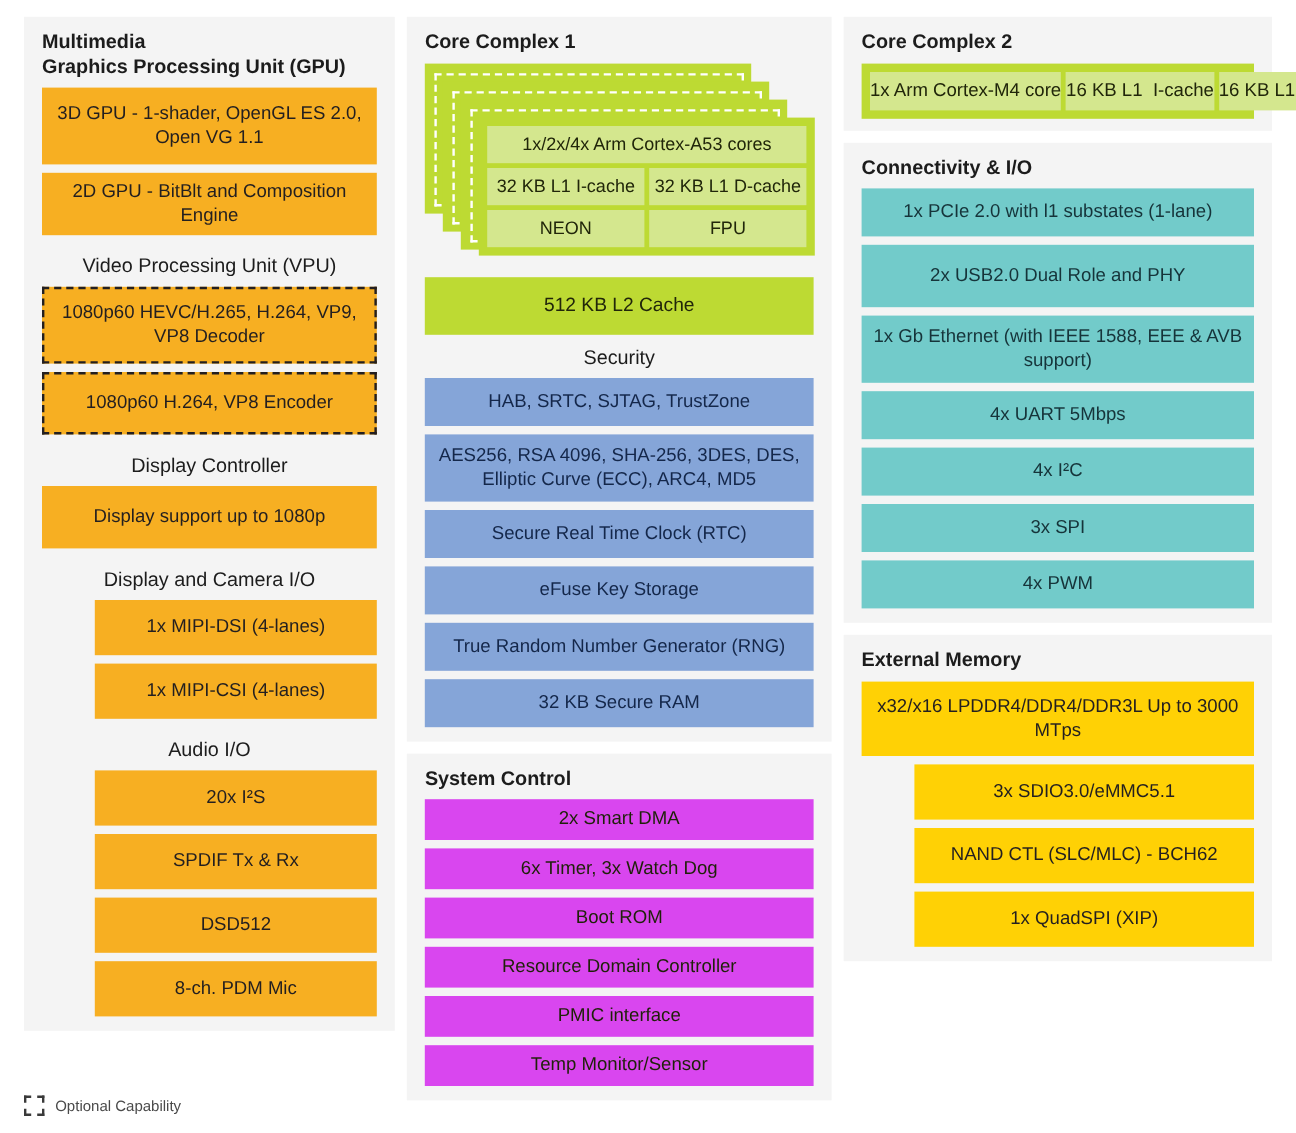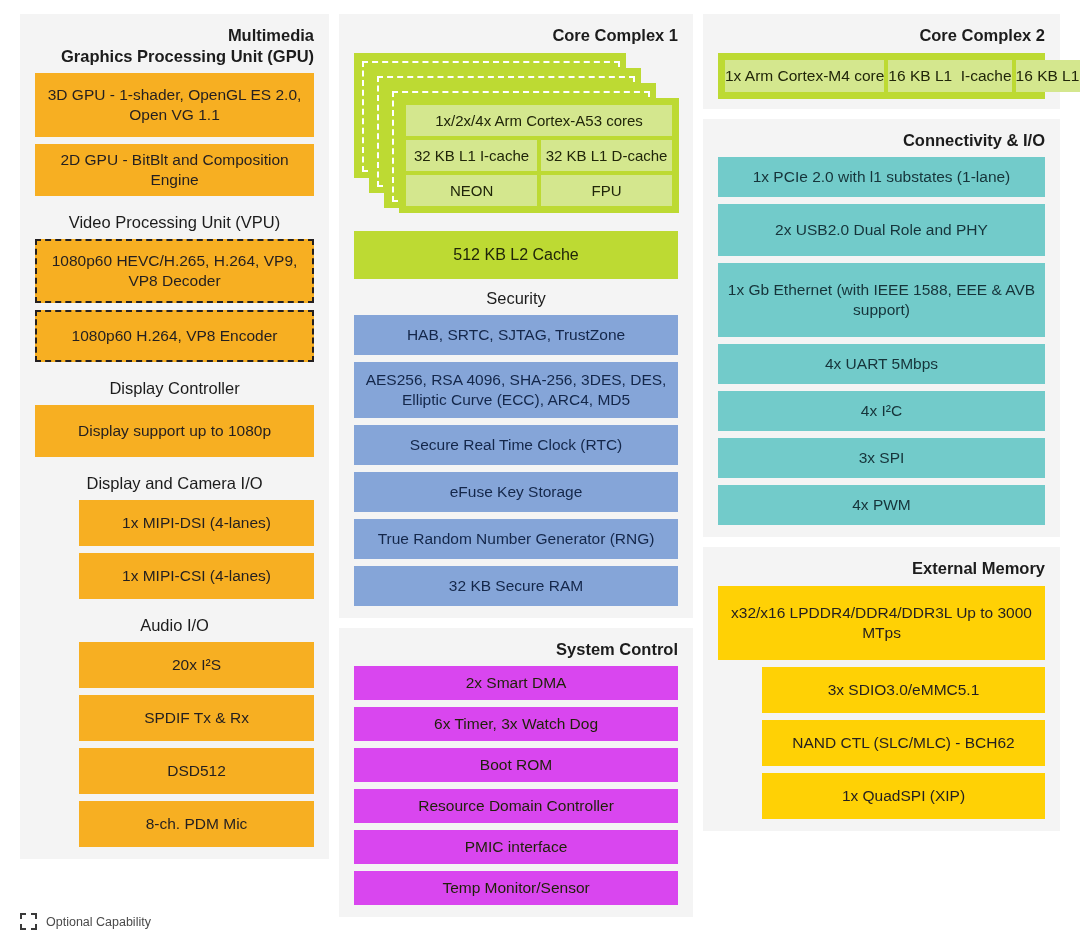--- a/index.html
+++ b/index.html
@@ -21,21 +21,21 @@
   .col-mid    { width: 355px; }
   .col-right  { width: 357px; }
 
   .panel {
     background: #f4f4f4;
     padding: 8px 15px 12px 15px;
   }
   .panel.tight { padding-bottom: 10px; }
 
   .panel-title {
-    text-align: right;
+    text-align: left;
     font-weight: bold;
     font-size: 16.5px;
     color: #1c1c1c;
     padding: 3px 0 7px 0;
     line-height: 1.25;
   }
   .sub-title {
     text-align: center;
     font-weight: normal;
     font-size: 16.5px;
@@ -61,21 +61,21 @@
   .blue   { background: #85a5d8; color: #14274a; }
   .olive  { background: #d946ef; color: #1e2208; }
 
   .dashed { border: 2px dashed #231f20; }
 
   .h64 { height: 64px; }
   .h52 { height: 52px; }
   .h46 { height: 46px; margin-left: 44px; }
   .h40 { height: 40px; }
   .h34 { height: 34px; }
-  .h74 { height: 74px; }
+  .h74 { height: 62px; }
 
   
   .cc1-stack {
     position: relative;
     height: 170px;
     margin-bottom: 8px;
   }
   .cc1-card {
     position: absolute;
     background: #bdda33;
@@ -253,21 +253,21 @@
           <div class="cc2-row">
             <div class="cc2-cell">256 KB TCM (SRAM)</div>
           </div>
         </div>
       </div>
 
       <div class="panel">
         <div class="panel-title">Connectivity &amp; I/O</div>
         <div class="block teal h40">1x PCIe 2.0 with l1 substates (1-lane)</div>
         <div class="block teal h52">2x USB2.0 Dual Role and PHY</div>
-        <div class="block teal h56" style="height:74px">1x Gb Ethernet (with IEEE 1588, EEE &amp; AVB support)</div>
+        <div class="block teal h56" style="height:56px">1x Gb Ethernet (with IEEE 1588, EEE &amp; AVB support)</div>
         <div class="block teal h40">4x UART 5Mbps</div>
         <div class="block teal h40">4x I²C</div>
         <div class="block teal h40">3x SPI</div>
         <div class="block teal h40">4x PWM</div>
       </div>
 
       <div class="panel">
         <div class="panel-title">External Memory</div>
         <div class="block yellow h74">x32/x16 LPDDR4/DDR4/DDR3L Up to 3000 MTps</div>
         <div class="block yellow h46">3x SDIO3.0/eMMC5.1</div>

